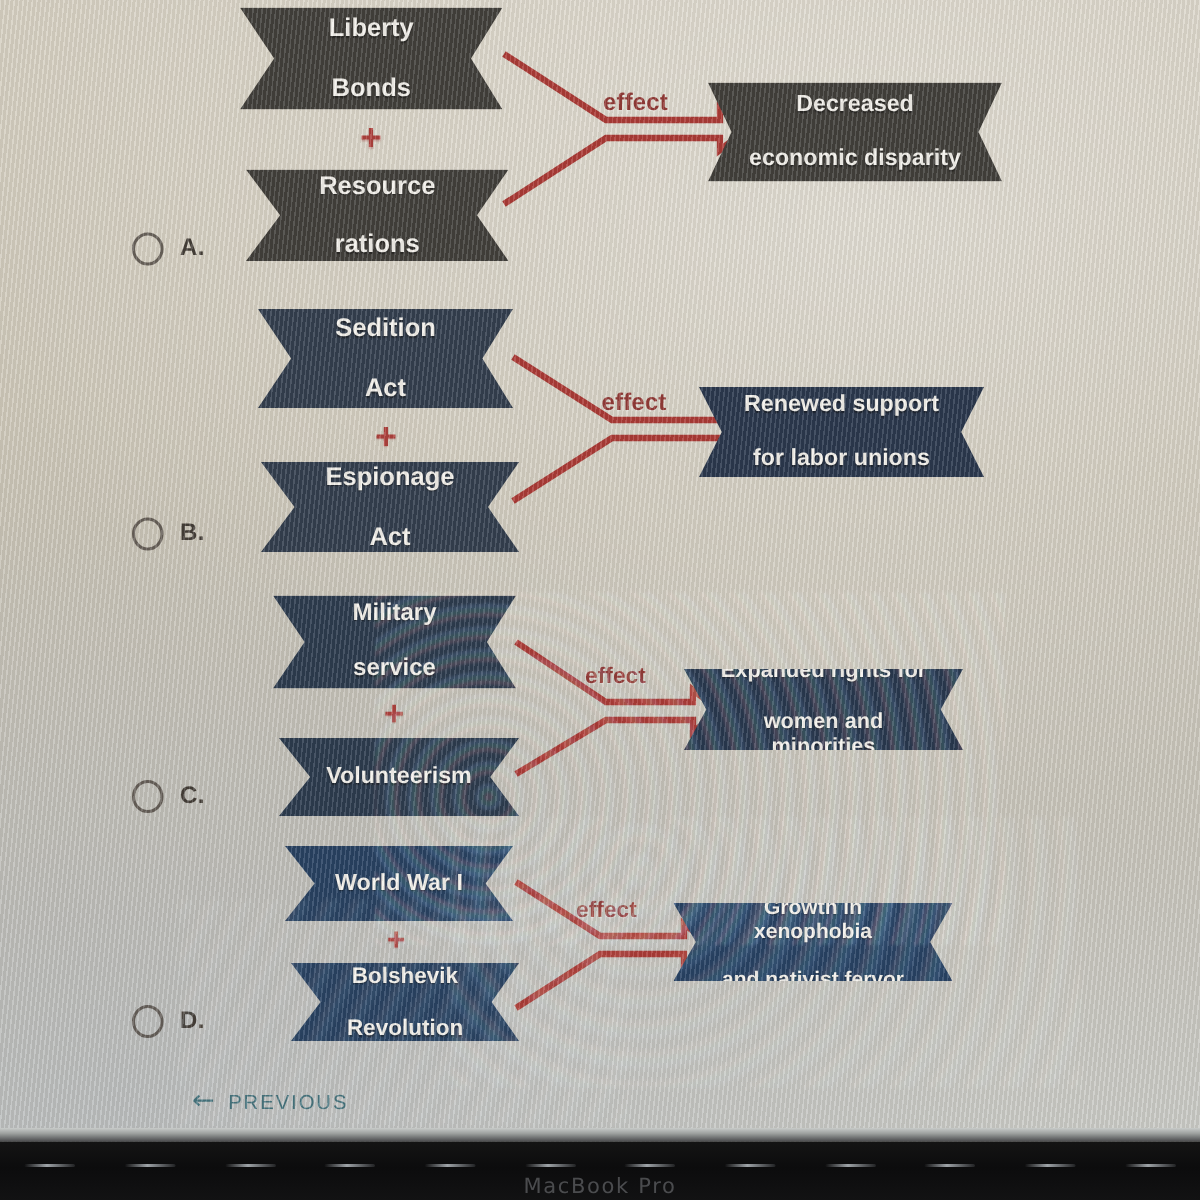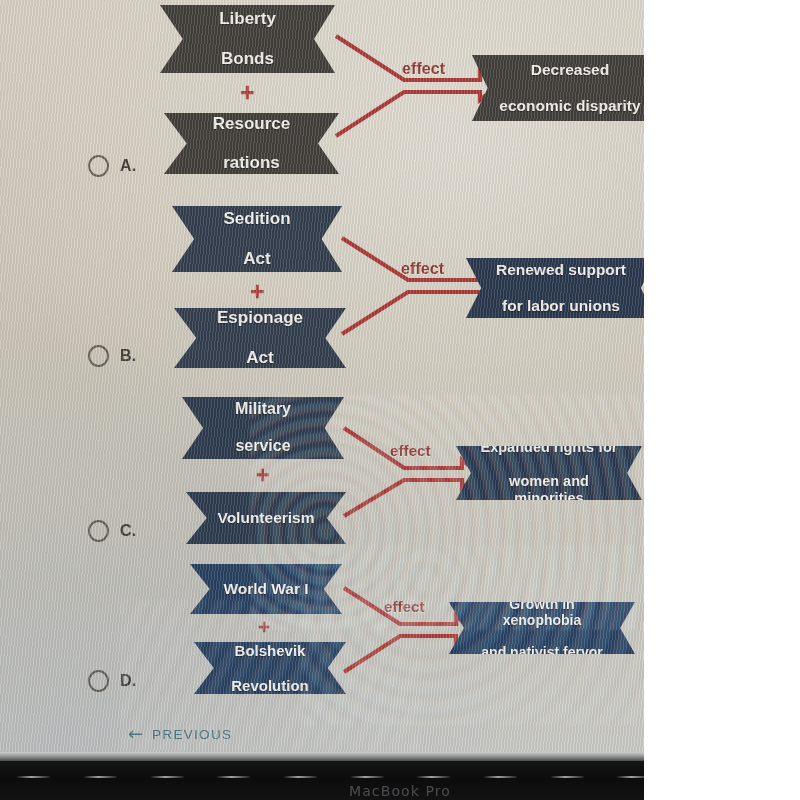--- a/index.html
+++ b/index.html
@@ -6,21 +6,21 @@
 
   html, body {
     width: 800px; height: 800px;
     overflow: hidden;
     font-family: "Liberation Sans", sans-serif;
   }
 
   
   #photo {
     position: relative;
-    width: 644px; height: 800px;
+    width: 800px; height: 800px;
     background: #cdc7b9;
     overflow: hidden;
   }
 
   
   #photo::before {
     content: "";
     position: absolute; inset: 0;
     background:
       radial-gradient(130% 85% at 72% 18%, rgba(255,255,255,.34) 0%, rgba(255,255,255,0) 58%),

